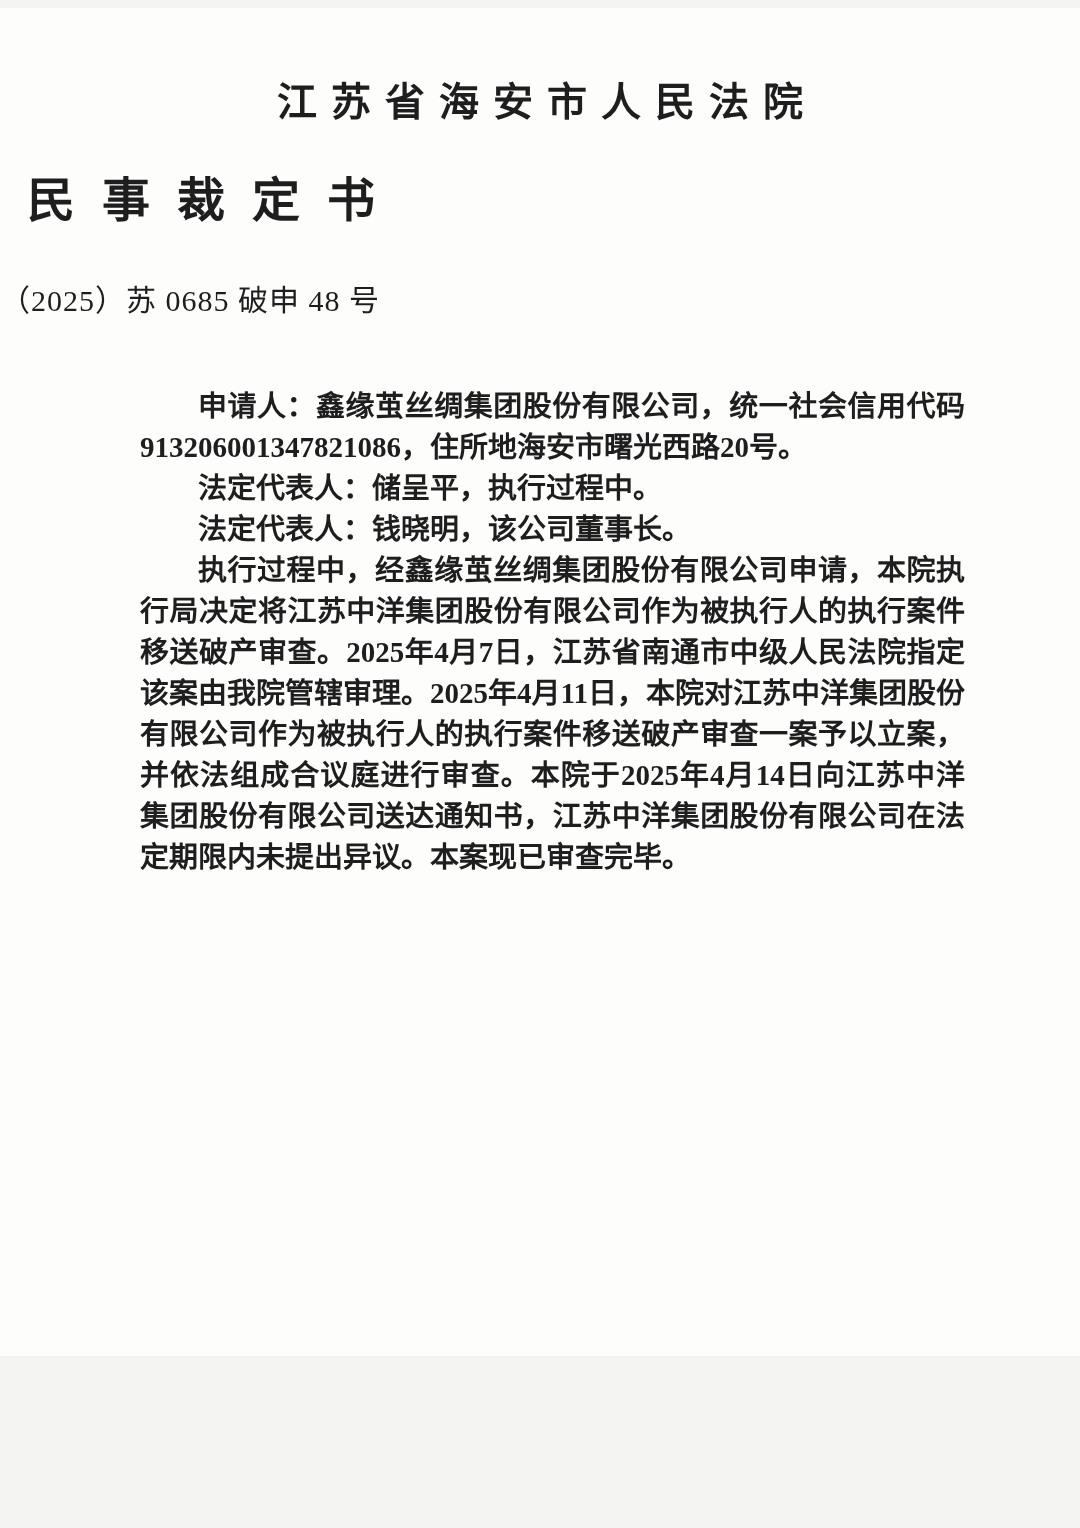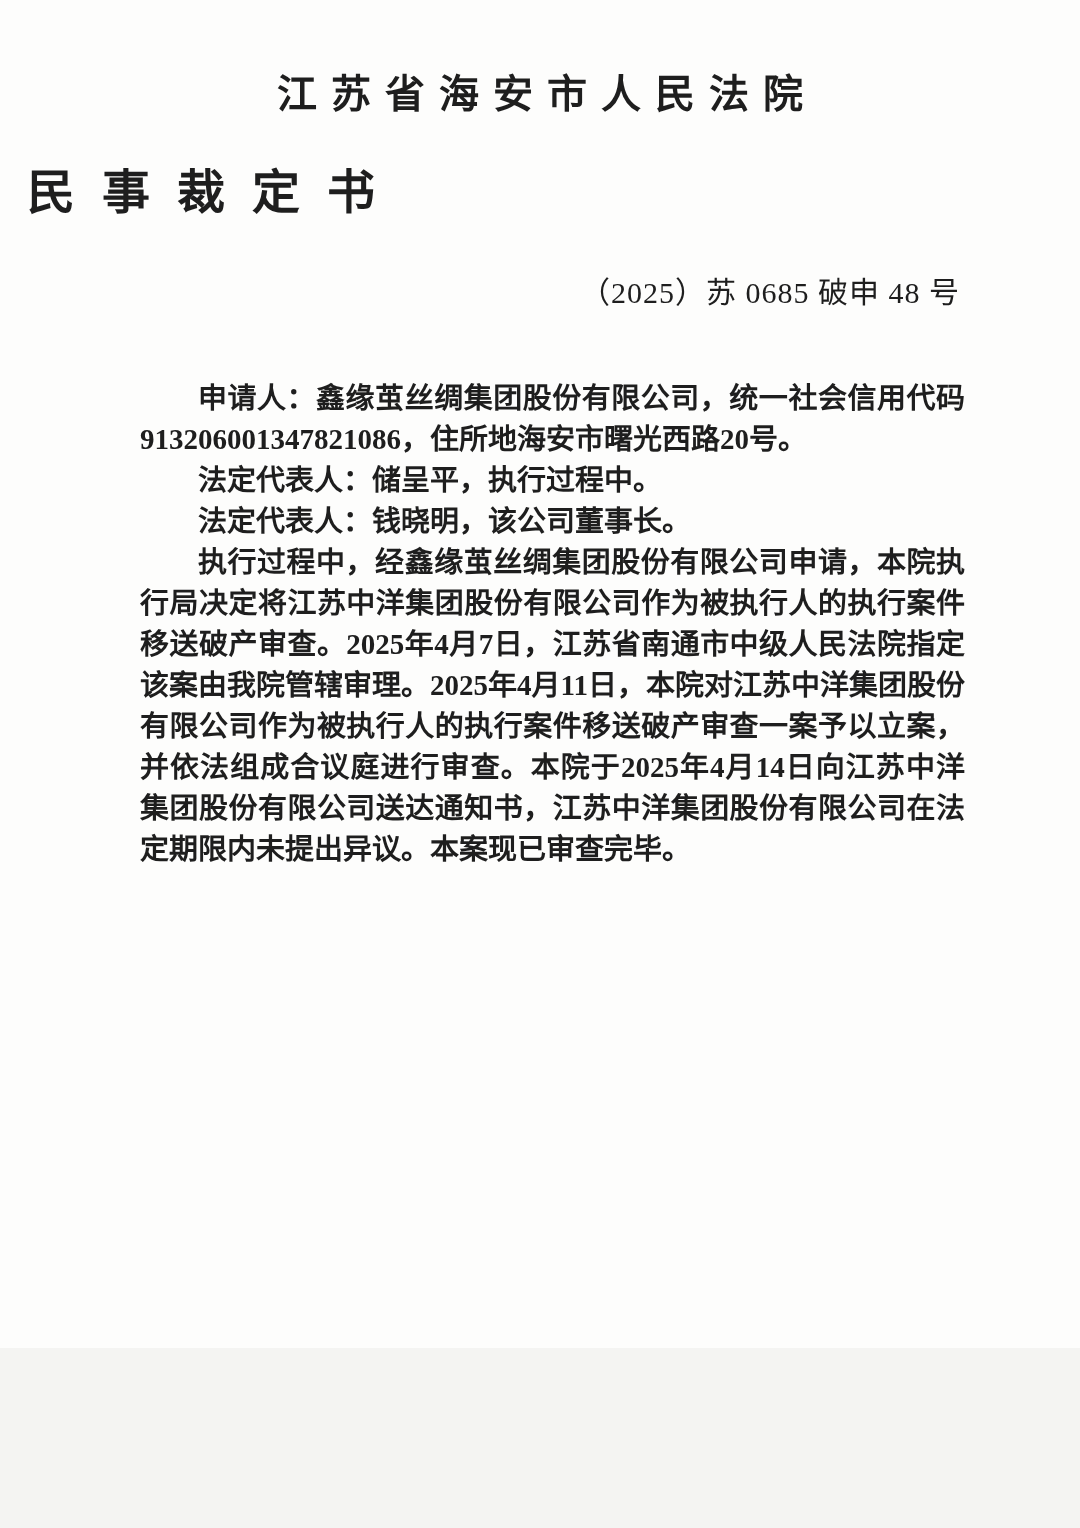--- a/index.html
+++ b/index.html
@@ -4,21 +4,21 @@
 <style>
   html, body {
     margin: 0;
     padding: 0;
     background: #f4f4f2;
   }
   .page {
     position: relative;
     width: 1080px;
     height: 1348px;
-    margin: 0 auto;
+    margin: 8px auto;
     background: #fdfdfc;
     color: #1e1e1e;
     font-family: "Liberation Serif", "DejaVu Serif", serif;
     overflow: hidden;
     box-sizing: border-box;
   }
   .court-name {
     margin: 0;
     padding-top: 70px;
     text-align: center;
@@ -36,21 +36,20 @@
     line-height: 58px;
     font-weight: 700;
     letter-spacing: 27px;
     text-indent: 27px;
     white-space: nowrap;
   }
   .case-number {
     margin: 0;
     margin-top: 52px;
     padding-right: 120px;
-    text-align: right;
     font-size: 30px;
     line-height: 38px;
     letter-spacing: 1px;
   }
   .body-text {
     margin-top: 66px;
     padding: 0 115px 0 140px;
     font-size: 29px;
     line-height: 41px;
     text-align: justify;

